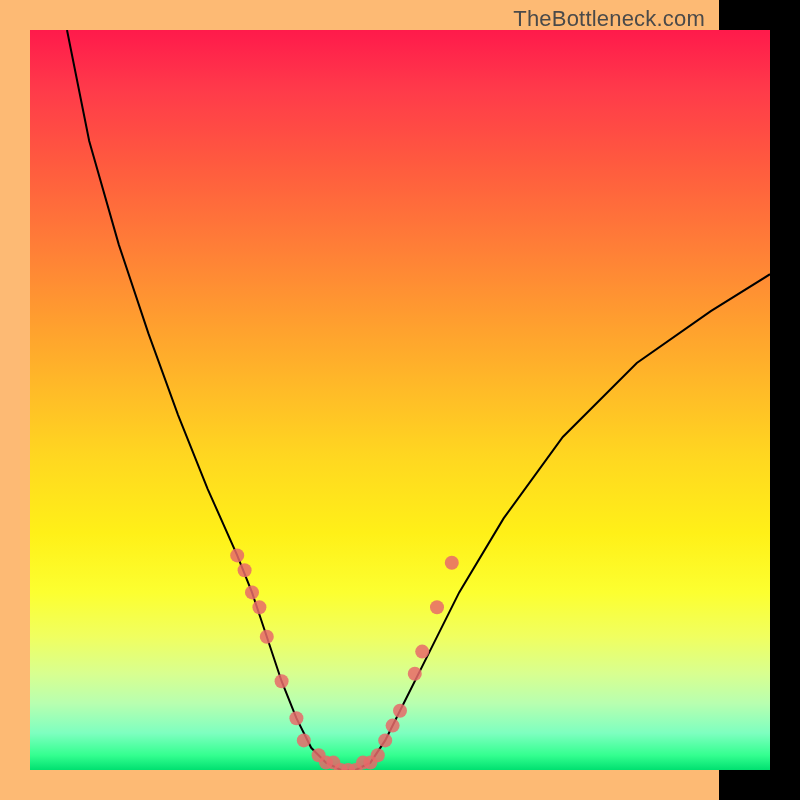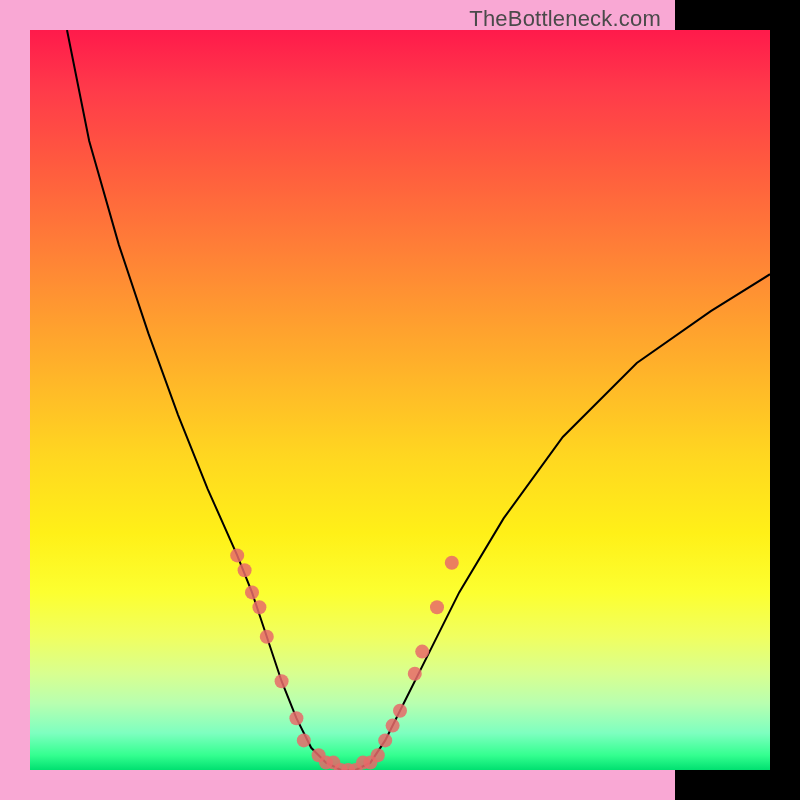--- a/index.html
+++ b/index.html
@@ -8,21 +8,22 @@
     width: 800px;
     height: 800px;
     overflow: hidden;
     background: #000;
     font-family: Arial, Helvetica, sans-serif;
   }
   .frame {
     position: relative;
     width: 675px;
     height: 800px;
-    background: #f9a8d4;
+    background: #fdba74;
+    padding-left: 44px;
   }
   .plot {
     position: absolute;
     left: 30px;
     top: 30px;
     width: 740px;
     height: 740px;
     background: linear-gradient(to bottom,
       #ff1a4b 0%,
       #ff3a4a 8%,

